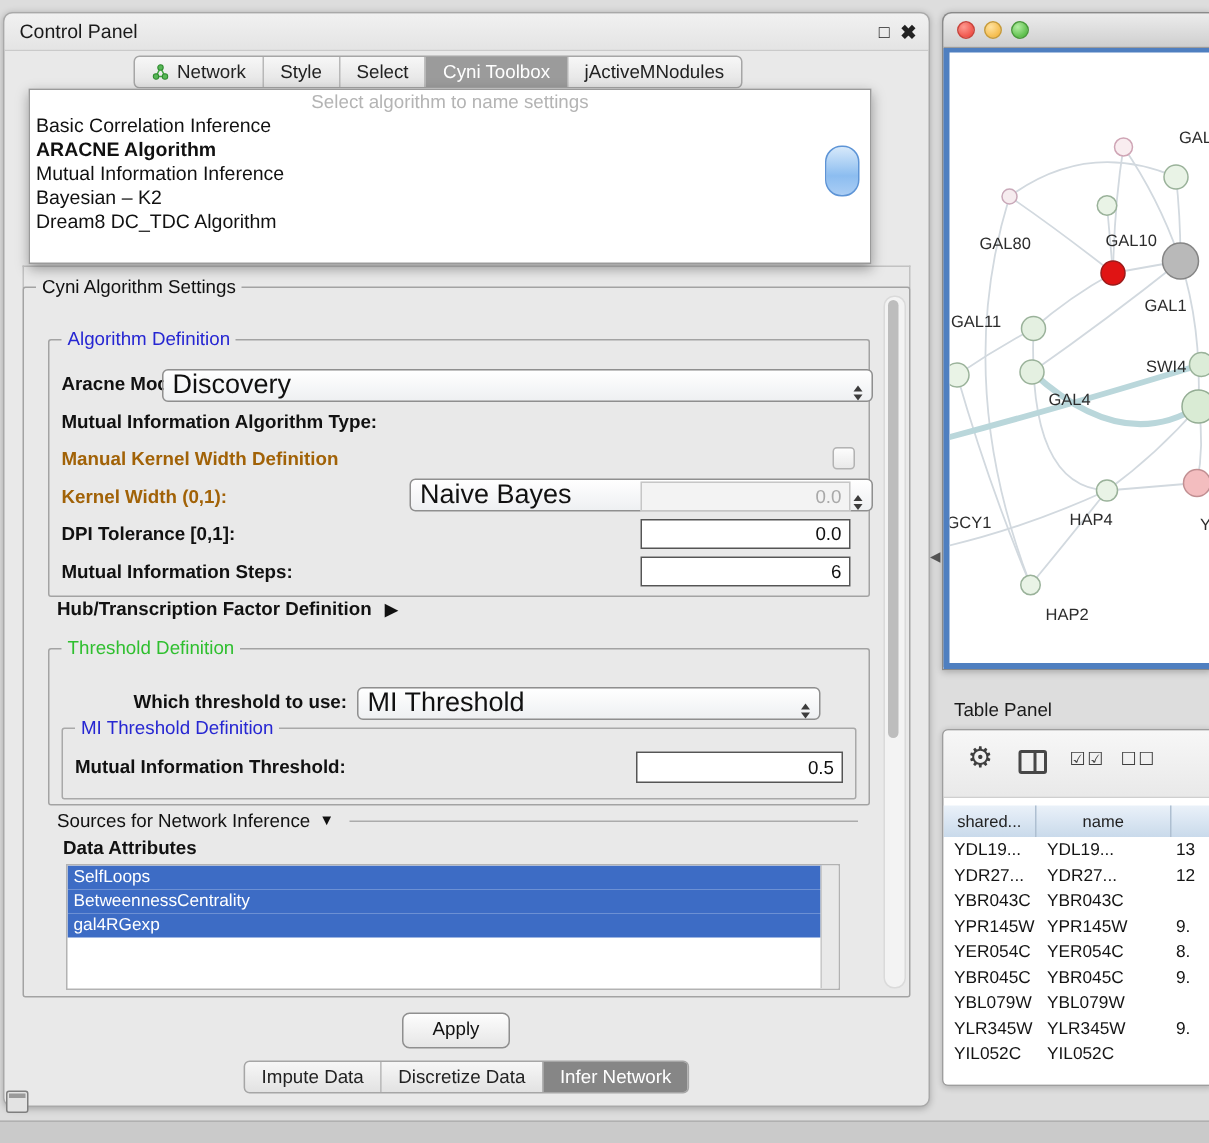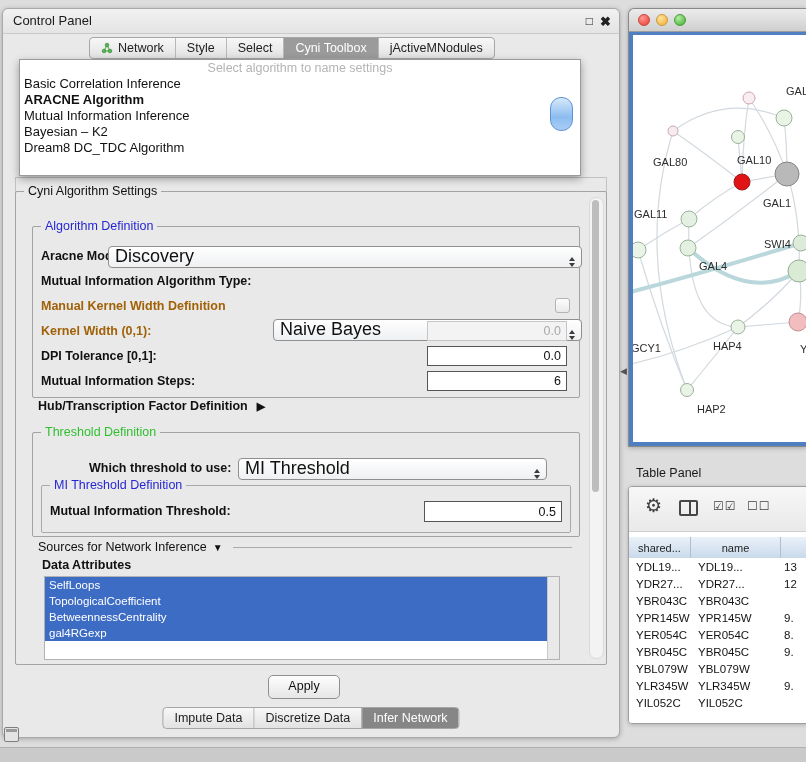--- a/index.html
+++ b/index.html
@@ -237,21 +237,20 @@
       <div class="sources-row">
         <span>Sources for Network Inference</span>
         <span style="font-size:10px;">▼</span>
         <span class="sources-line"></span>
       </div>
 
       <span class="da-label">Data Attributes</span>
 
       <div class="attr-list">
         <div class="attr-item">SelfLoops</div>
-        <div class="attr-item">TopologicalCoefficient</div>
         <div class="attr-item">BetweennessCentrality</div>
         <div class="attr-item">gal4RGexp</div>
         <div class="attr-scroll"></div>
       </div>
 
       <div class="sg-scroll">
         <div class="sg-thumb"></div>
       </div>
     </div>
 

